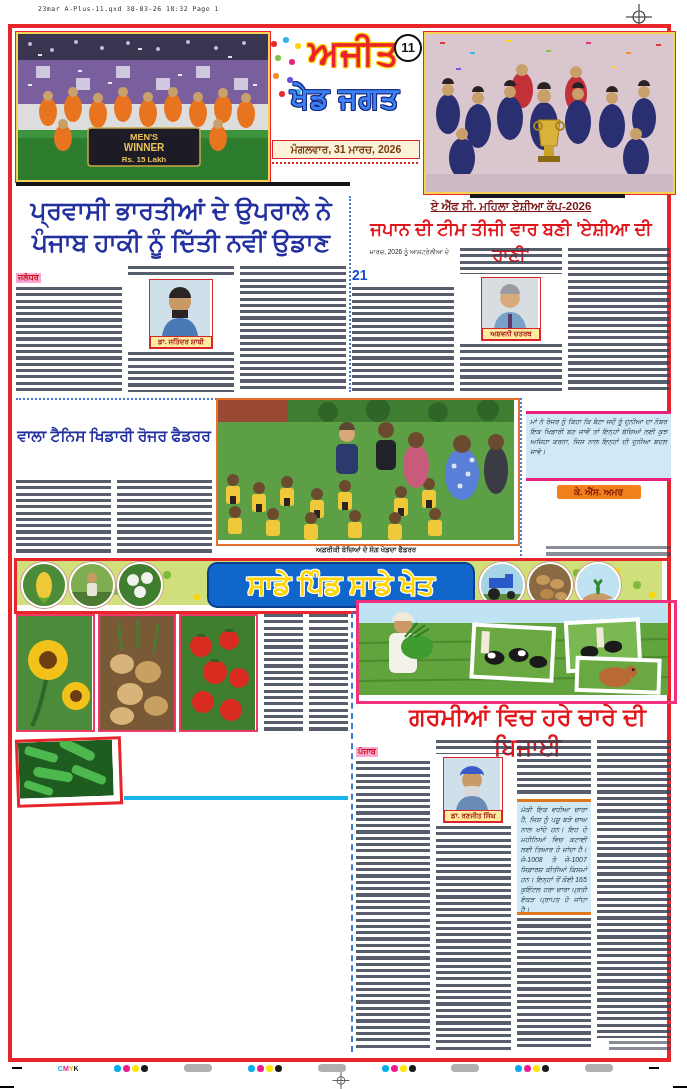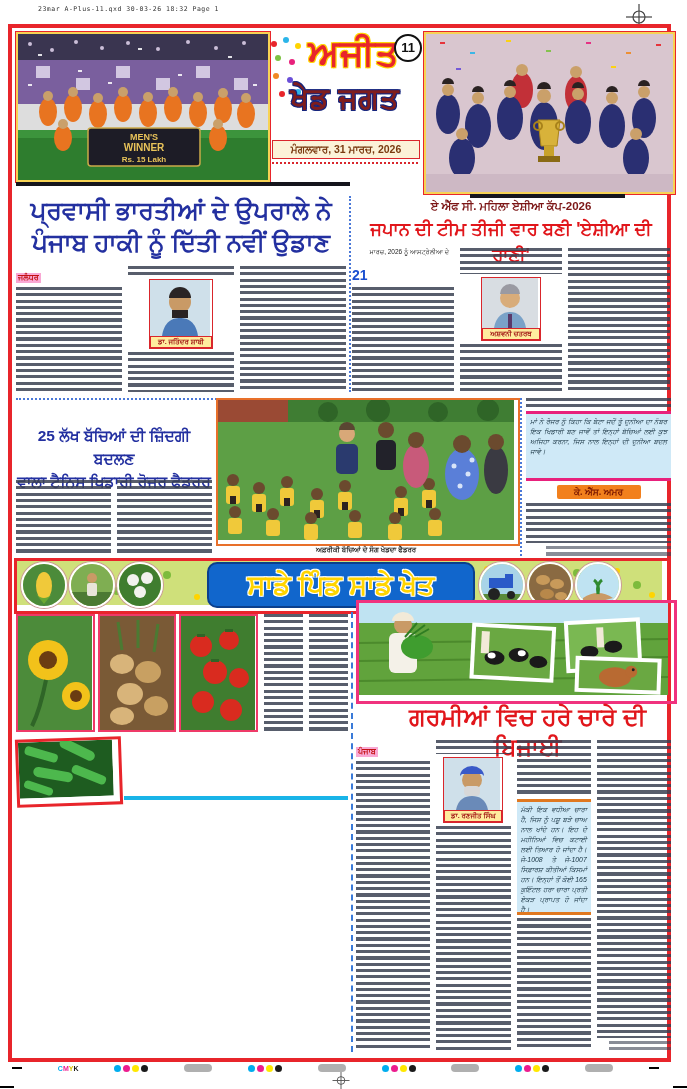--- a/index.html
+++ b/index.html
@@ -7,25 +7,25 @@
          font-family:"Liberation Sans",sans-serif;}
   .abs{position:absolute;}
   
   .tf{background-image:repeating-linear-gradient(to bottom,#3a4152 0px,#3a4152 3.2px,transparent 3.2px,transparent 6.3px);opacity:.85;}
   .tfc{background-image:repeating-linear-gradient(to bottom,#15151c 0px,#15151c 4px,transparent 4px,transparent 7px);}
   .cols{display:flex;gap:6px;}
   .col{flex:1;display:flex;flex-direction:column;gap:3px;}
   .frame{border:4px solid #e8252b;background:#fff;}
   .ajit{font-weight:bold;color:#e8252b;letter-spacing:1px;
         text-shadow:1px 1px 0 #ffd400,-1px -1px 0 #ffd400,1px -1px 0 #ffd400,-1px 1px 0 #ffd400,2px 2px 0 #fff;}
-  .khed{font-weight:bold;color:#7f1d1d;letter-spacing:1px;
+  .khed{font-weight:bold;color:#3b82f6;letter-spacing:1px;
         text-shadow:1px 1px 0 #16257d,-1px -1px 0 #16257d,1px -1px 0 #16257d,-1px 1px 0 #16257d;}
   .hl-blue{font-weight:bold;color:#2330a0;text-align:center;}
   .hl-red{font-weight:bold;color:#e1161b;text-align:center;}
-  .kicker{font-weight:bold;color:#7c1616;text-align:center;}
+  .kicker{font-weight:bold;color:#7c1616;text-align:center;text-decoration:underline;}
   .datebox{background:#fcf2d8;border:1px solid #d9262c;color:#7a3a10;font-weight:bold;
            text-align:center;font-size:10.5px;line-height:17px;}
   .chip{display:inline-block;background:#f9a8d4;color:#c41212;font-weight:bold;font-size:8px;padding:0 2px;}
   .plate{font-weight:bold;text-align:center;border-radius:2px;}
   .quote{background:#cfe9f7;border-top:3px solid #e8217c;border-bottom:3px solid #e8217c;
          font-style:italic;font-size:6.9px;line-height:1.45;color:#15303f;padding:3px 4px;
          overflow:hidden;text-align:justify;}
   .quote.orange{border-top-color:#e07820;border-bottom-color:#e07820;}
   .namecard{background:#ffec9e;border:1px solid #d9262c;color:#a01212;font-weight:bold;
             text-align:center;font-size:7px;line-height:1.2;padding:1px 0;}
@@ -271,21 +271,20 @@
       <div class="tf" style="flex:1;"></div>
     </div>
     <div class="col">
       <div class="tf" style="flex:1;"></div>
     </div>
   </div>
 
   <div class="abs doth" style="left:16px;top:398px;width:500px;"></div>
 
   <div class="abs hl-blue" style="left:16px;top:424px;width:196px;font-size:15.5px;line-height:23px;">
-    <div>25 ਲੱਖ ਬੱਚਿਆਂ ਦੀ ਜ਼ਿੰਦਗੀ ਬਦਲਣ</div>
     <div>ਵਾਲਾ ਟੈਨਿਸ ਖਿਡਾਰੀ ਰੋਜਰ ਫੈਡਰਰ</div>
   </div>
   <div class="abs cols" style="left:16px;top:480px;width:196px;height:76px;">
     <div class="col">
         <div class="tf" style="flex:1;"></div>
       </div>
     <div class="col">
         <div class="tf" style="flex:1;"></div>
       </div>
   </div>
@@ -368,21 +367,21 @@
       <g>
           <ellipse cx="278" cy="70" rx="12" ry="24" fill="#3a3a42"></ellipse>
           <circle cx="278" cy="42" r="8" fill="#6b4a2e"></circle>
         </g>
     </svg>
   </div>
   <div class="abs" style="left:216px;top:546px;width:300px;text-align:center;font-size:7px;font-weight:bold;color:#222;">ਅਫ਼ਰੀਕੀ ਬੱਚਿਆਂ ਦੇ ਸੰਗ ਖੇਡਦਾ ਫੈਡਰਰ</div>
 
   <div class="abs dotv" style="left:520px;top:398px;height:158px;"></div>
 
-  <div class="abs" style="left:526px;top:398px;width:145px;height:158px;display:flex;flex-direction:column;gap:3px;">
+  <div class="abs" style="left:526px;top:398px;width:145px;height:158px;display:flex;flex-direction:column;gap:3px;align-items:center;">
     <div class="tf" style="height:10px;"></div>
     <div class="quote" style="height:58px;">ਮਾਂ ਨੇ ਰੋਜਰ ਨੂੰ ਕਿਹਾ ਕਿ ਬੇਟਾ ਜਦੋਂ ਤੂੰ ਦੁਨੀਆ ਦਾ ਨੰਬਰ ਇਕ ਖਿਡਾਰੀ ਬਣ ਜਾਵੇਂ ਤਾਂ ਇਨ੍ਹਾਂ ਬੱਚਿਆਂ ਲਈ ਕੁਝ ਅਜਿਹਾ ਕਰਨਾ, ਜਿਸ ਨਾਲ ਇਨ੍ਹਾਂ ਦੀ ਦੁਨੀਆ ਬਦਲ ਜਾਵੇ।</div>
     <div class="plate" style="width:84px;margin:1px auto;background:#f2801d;color:#7a1600;font-size:9px;line-height:14px;">ਕੇ. ਐੱਸ. ਅਮਰ</div>
     <div class="tf" style="flex:1;"></div>
     <div class="tf sig" style="height:10px;width:86%;align-self:flex-end;opacity:.6;"></div>
   </div>
 
   <div class="abs" style="left:14px;top:558px;width:651px;height:50px;border:3px solid #e8252b;overflow:hidden;">
     <svg class="abs" style="left:0;top:0;" width="645" height="44" viewBox="0 0 645 44">
       <rect width="645" height="44" fill="#cfe07a"></rect>

